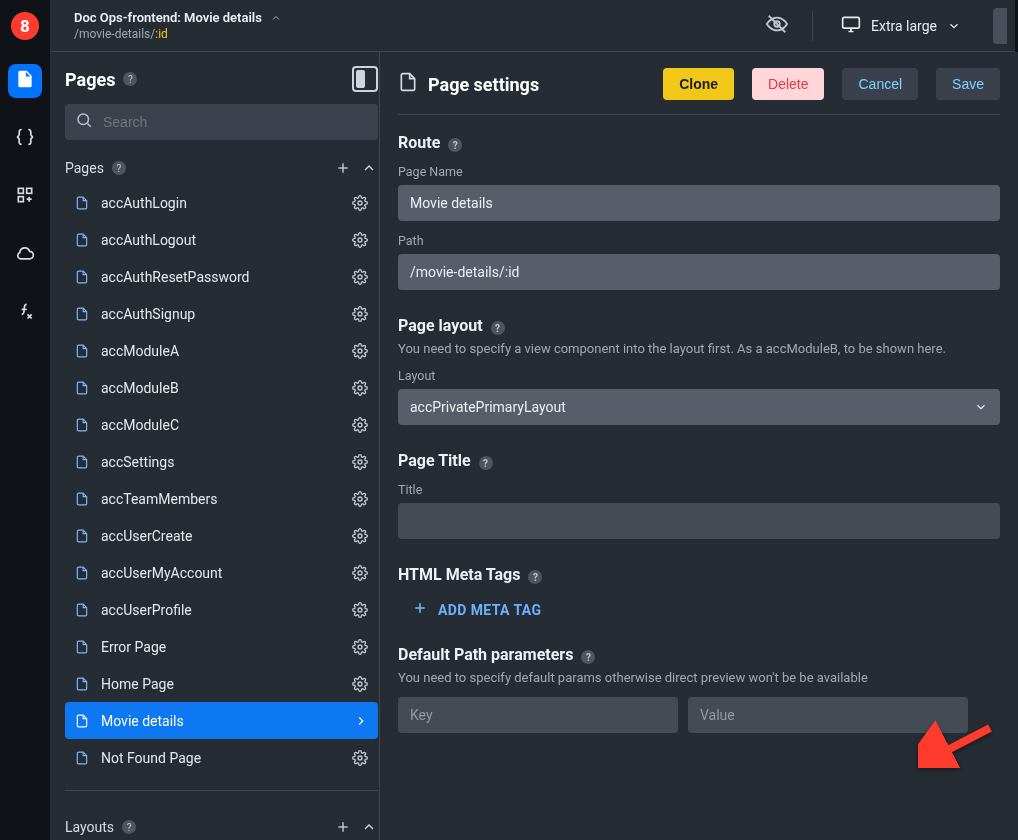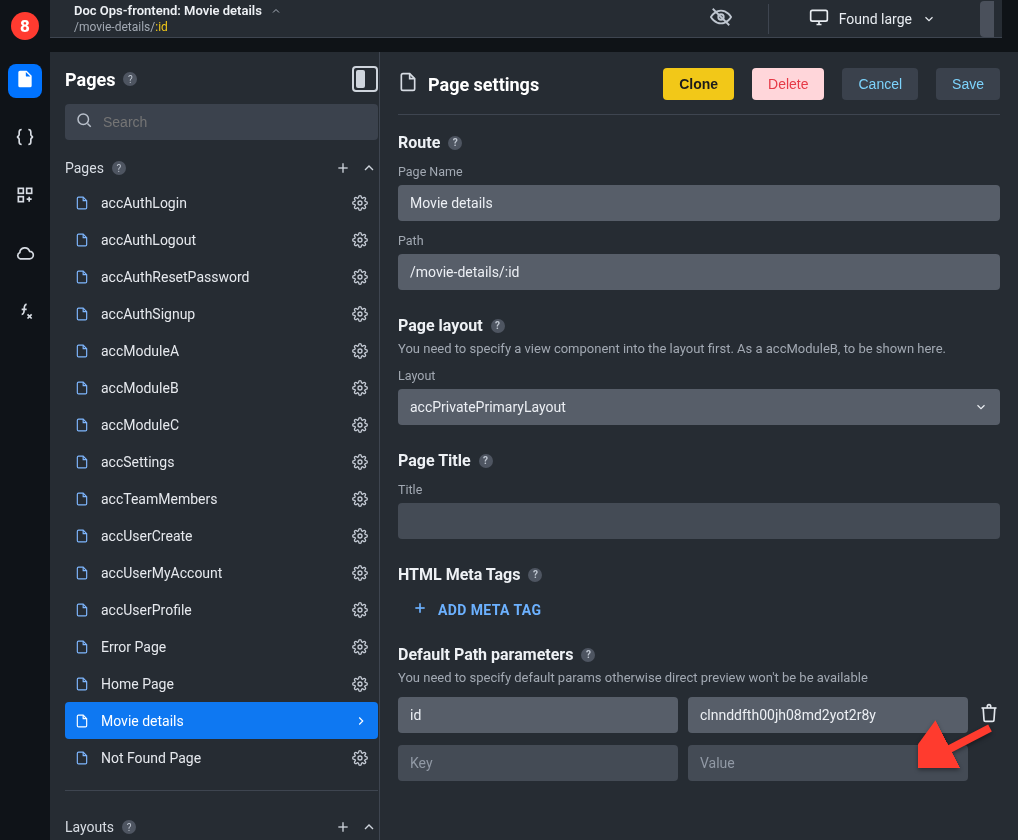--- a/index.html
+++ b/index.html
@@ -58,28 +58,28 @@
   }
   .rail .rail-item.active {
     background: var(--blue2);
     color: #fff;
   }
   .rail svg { width: 20px; height: 20px; }
 
   
   .topbar {
     position: absolute;
-    left: 50px; right: 16px; top: 0;
-    height: 38px;
+    left: 50px; right: 3px; top: 0;
+    height: 52px;
     background: #262c33;
     border-bottom: 1px solid var(--divider);
     display: flex;
     align-items: center;
     padding: 0 8px 0 24px;
-    gap: 20px;
+    gap: 8px;
   }
   .topbar .crumb {
     display: flex; flex-direction: column; gap: 2px;
     font-size: 13px;
   }
   .crumb-line1 { display:flex; align-items:center; gap:8px; font-weight:600; color:#eef1f5; }
   .crumb-line2 { color: var(--text2); font-size: 12px; }
   .crumb-line2 .idspan { color: var(--yellow); }
   .topbar .spacer { flex: 1; }
   .topbar .icon-btn { color:#bfc6d0; display:flex; align-items:center; padding:6px 10px; border-radius:4px; }
@@ -147,21 +147,21 @@
   .main-header { display:flex; align-items:center; gap:10px; }
   .main-title { font-size:18px; font-weight:700; }
   .main-header .grow { flex:1; }
   .btn { height:28px; padding:16px 16px; border-radius:4px; font-size:14px; font-weight:500; display:flex; align-items:center; border:none; }
   .btn-clone { background: var(--yellow); color:#1c1c1c; font-weight:600; }
   .btn-del { background: var(--red-bg); color: var(--red-text); }
   .btn-muted { background:#3a414c; color:#7dd3fc; }
   .hr { height:1px; background:var(--divider); margin:14px 0 18px 0; }
 
   .section { margin-bottom: 26px; }
-  .sec-title { display:flex; align-items:center; gap:8px; font-size:16px; font-weight:700; color:#eef1f5; }
+  .sec-title { display:flex; align-items:flex-end; gap:8px; font-size:16px; font-weight:700; color:#eef1f5; }
   .sec-desc { color:var(--text2); font-size:13px; margin-top:6px; }
   .field-label { font-size:12.5px; color:var(--text2); margin-top:12px; margin-bottom:6px; }
   .input, .select {
     width:100%; height:36px; border-radius:4px;
     background:#575e69; color:#eceff4;
     border:none; padding:0 12px; font-size:14px;
     display:flex; align-items:center; justify-content:space-between;
   }
   .input-empty { background:#444b55; }
   .add-meta { display:flex; align-items:center; gap:10px; color:#6cb1ff; font-weight:700; font-size:14px; letter-spacing:0.4px; margin-top:16px; padding-left:14px; }
@@ -252,21 +252,21 @@
     </span>
   </div>
   <div class="divider-v"></div>
   <div class="vp-select">
     <span>
       <svg width="20" height="20" viewBox="0 0 24 24" fill="none" stroke="currentColor" stroke-width="2">
           <rect x="2" y="4" width="20" height="13" rx="2"></rect>
           <path d="M9 21h6M12 17v4"></path>
         </svg>
     </span>
-    <span>Found large</span>
+    <span>Extra large</span>
     <span class="chev">
       <svg width="14" height="14" viewBox="0 0 24 24" fill="none" stroke="currentColor" stroke-width="2">
           <polyline points="6 9 12 15 18 9"></polyline>
         </svg>
     </span>
   </div>
   <div class="right-stub"></div>
 </div>
 
 <div class="side">
@@ -636,33 +636,20 @@
     </div>
   </div>
 
   <div class="section">
     <div class="sec-title">
       <span>Default Path parameters</span>
       <span class="help">?</span>
     </div>
     <div class="sec-desc">You need to specify default params otherwise direct preview won't be be available</div>
 
-    <div class="param-row">
-      <div class="input">id</div>
-      <div class="input">clnnddfth00jh08md2yot2r8y</div>
-      <div class="trash">
-        <span>
-          <svg width="20" height="20" viewBox="0 0 24 24" fill="none" stroke="currentColor" stroke-width="2">
-              <polyline points="3 6 5 6 21 6"></polyline>
-              <path d="M19 6l-1 14a2 2 0 0 1-2 2H8a2 2 0 0 1-2-2L5 6"></path>
-              <path d="M10 6V4a2 2 0 0 1 2-2 2 2 0 0 1 2 2v2"></path>
-            </svg>
-        </span>
-      </div>
-    </div>
 
     <div class="param-row">
       <div class="input input-empty" style="color:#9199a5">Key</div>
       <div class="input input-empty" style="color:#9199a5">Value</div>
       <div class="trash" style="visibility:hidden">.</div>
     </div>
   </div>
 </div>
 
 <div class="arrow-overlay">

